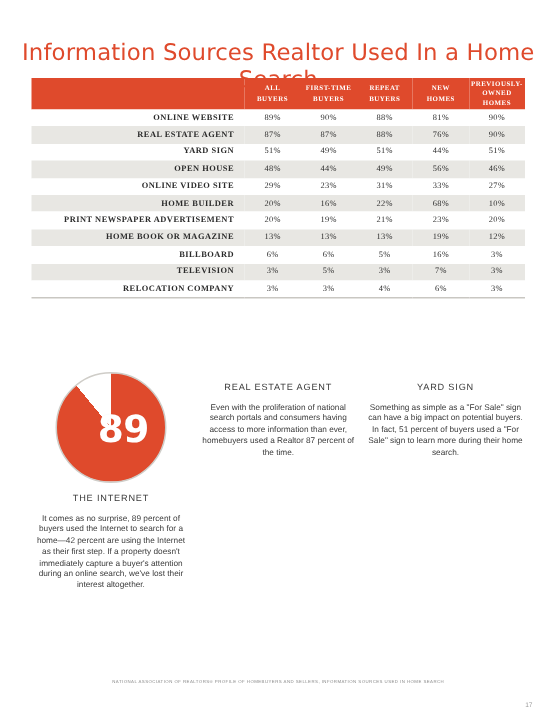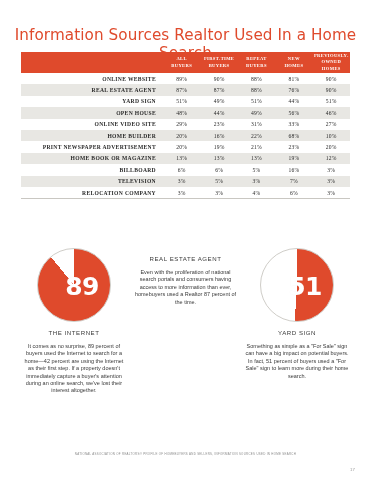--- a/index.html
+++ b/index.html
@@ -299,23 +299,20 @@
           <div class="num">89</div>
         </div>
         <div class="pie-label">THE INTERNET</div>
         <div class="pie-text">It comes as no surprise, 89 percent of buyers used the Internet to search for a home—42 percent are using the Internet as their first step. If a property doesn't immediately capture a buyer's attention during an online search, we've lost their interest altogether.</div>
       </div>
       <div class="pie-col">
         <div class="pie-label">REAL ESTATE AGENT</div>
         <div class="pie-text">Even with the proliferation of national search portals and consumers having access to more information than ever, homebuyers used a Realtor 87 percent of the time.</div>
       </div>
       <div class="pie-col">
-        <div class="pie" style="background: conic-gradient(rgb(223, 74, 44) 0deg, rgb(223, 74, 44) 183.6deg, rgb(255, 255, 255) 183.6deg, rgb(255, 255, 255) 360deg);">
-          <div class="num">51</div>
-        </div>
         <div class="pie-label">YARD SIGN</div>
         <div class="pie-text">Something as simple as a "For Sale" sign can have a big impact on potential buyers. In fact, 51 percent of buyers used a "For Sale" sign to learn more during their home search.</div>
       </div>
     </div>
 
   <div class="footer">NATIONAL ASSOCIATION OF REALTORS® PROFILE OF HOMEBUYERS AND SELLERS, INFORMATION SOURCES USED IN HOME SEARCH</div>
   <div class="pagenum">17</div>
 
 </div>
 

